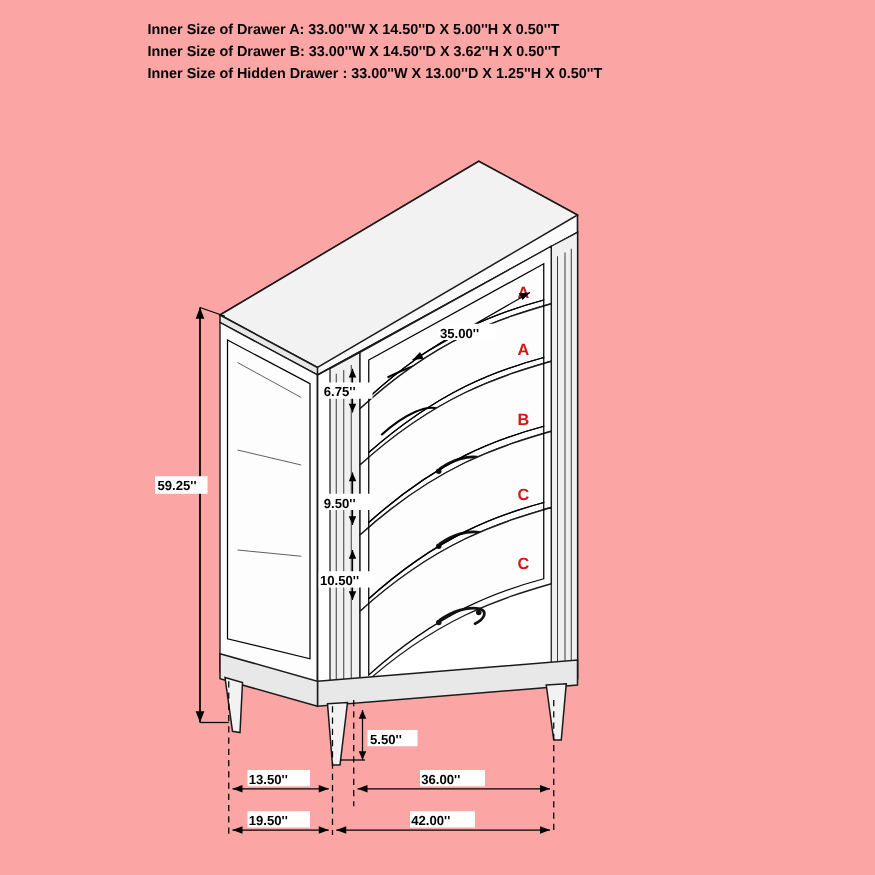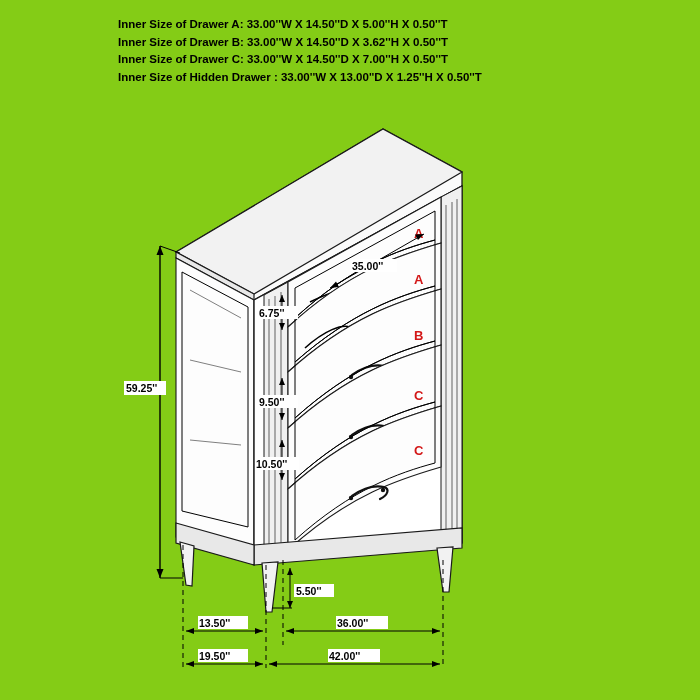--- a/index.html
+++ b/index.html
@@ -4,21 +4,21 @@
 <style>
   html, body {
     margin: 0;
     padding: 0;
     background: #ffffff;
   }
   #page {
     position: relative;
     width: 700px;
     height: 700px;
-    background: #84cc16;
+    background: #fca5a5;
     font-family: "Liberation Sans", sans-serif;
     overflow: hidden;
   }
   .spec-block {
     position: absolute;
     left: 118px;
     top: 16px;
     width: 560px;
   }
   .spec-line {
@@ -61,21 +61,20 @@
   .pull { fill: none; stroke: #111; stroke-width: 2.2; stroke-linecap: round; }
 </style>
 </head>
 <body>
 
 <div id="page">
 
   <div class="spec-block">
     <div class="spec-line">Inner Size of Drawer  A: 33.00''W X 14.50''D X 5.00''H X 0.50''T</div>
     <div class="spec-line">Inner Size of Drawer B: 33.00''W X 14.50''D X 3.62''H X 0.50''T</div>
-    <div class="spec-line">Inner Size of Drawer C: 33.00''W X 14.50''D X 7.00''H X 0.50''T</div>
     <div class="spec-line">Inner Size of Hidden Drawer : 33.00''W X 13.00''D X 1.25''H X 0.50''T</div>
   </div>
 
   <svg class="diagram" viewBox="0 0 700 700">
 
     <g>
 
       <path d="M176,252 L383,129 L462,172 L462,186 L254,300 Z" class="wood"></path>
       <path d="M176,252 L383,129 L462,172 L254,294 Z" class="wood2"></path>
 

